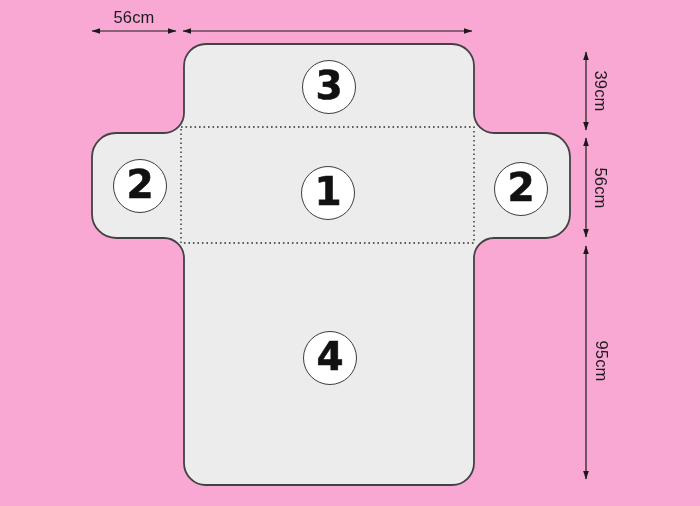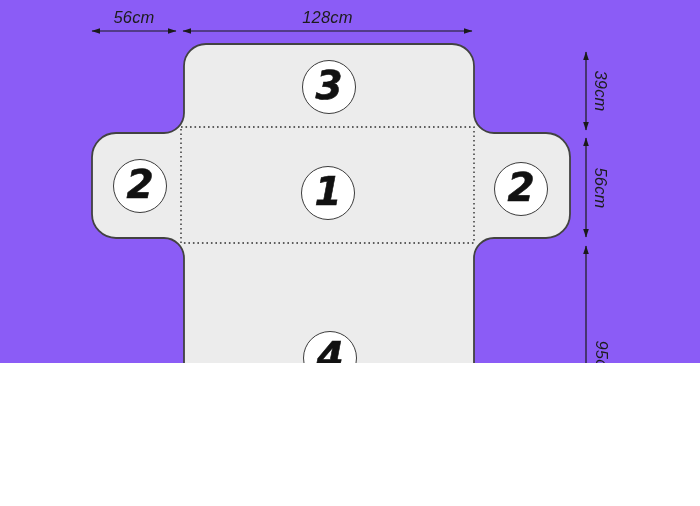--- a/index.html
+++ b/index.html
@@ -3,25 +3,24 @@
 <meta charset="utf-8">
 <style>
   html, body {
     margin: 0;
     padding: 0;
     background: #ffffff;
   }
   #stage {
     position: relative;
     width: 700px;
-    height: 363px;
-    background: #8b5cf6;
+    height: 506px;
+    background: #f9a8d4;
     font-family: "Liberation Sans", sans-serif;
     overflow: hidden;
-    font-style: italic;
   }
   #shape-svg {
     position: absolute;
     left: 0;
     top: 0;
     width: 700px;
     height: 506px;
   }
   .template-outline {
     stroke: #424242;
@@ -106,21 +105,20 @@
     <path class="dotted-boundary" d="M 181 127 H 474 V 243 H 181 Z"></path>
 
     <line class="dim-line" x1="92" y1="31" x2="176" y2="31" marker-start="url(#arrowhead)" marker-end="url(#arrowhead)"></line>
     <line class="dim-line" x1="183" y1="31" x2="472" y2="31" marker-start="url(#arrowhead)" marker-end="url(#arrowhead)"></line>
     <line class="dim-line" x1="586" y1="52" x2="586" y2="130" marker-start="url(#arrowhead)" marker-end="url(#arrowhead)"></line>
     <line class="dim-line" x1="586" y1="138" x2="586" y2="237" marker-start="url(#arrowhead)" marker-end="url(#arrowhead)"></line>
     <line class="dim-line" x1="586" y1="246" x2="586" y2="479" marker-start="url(#arrowhead)" marker-end="url(#arrowhead)"></line>
   </svg>
 
   <div id="lbl-flap-width" class="dim-label horizontal">56cm</div>
-  <div id="lbl-body-width" class="dim-label horizontal">128cm</div>
   <div id="lbl-top-height" class="dim-label vertical">39cm</div>
   <div id="lbl-middle-height" class="dim-label vertical">56cm</div>
   <div id="lbl-bottom-height" class="dim-label vertical">95cm</div>
 
   <div id="circle-top" class="num-circle">
     <span class="digit">3</span>
   </div>
   <div id="circle-left-flap" class="num-circle">
     <span class="digit">2</span>
   </div>

